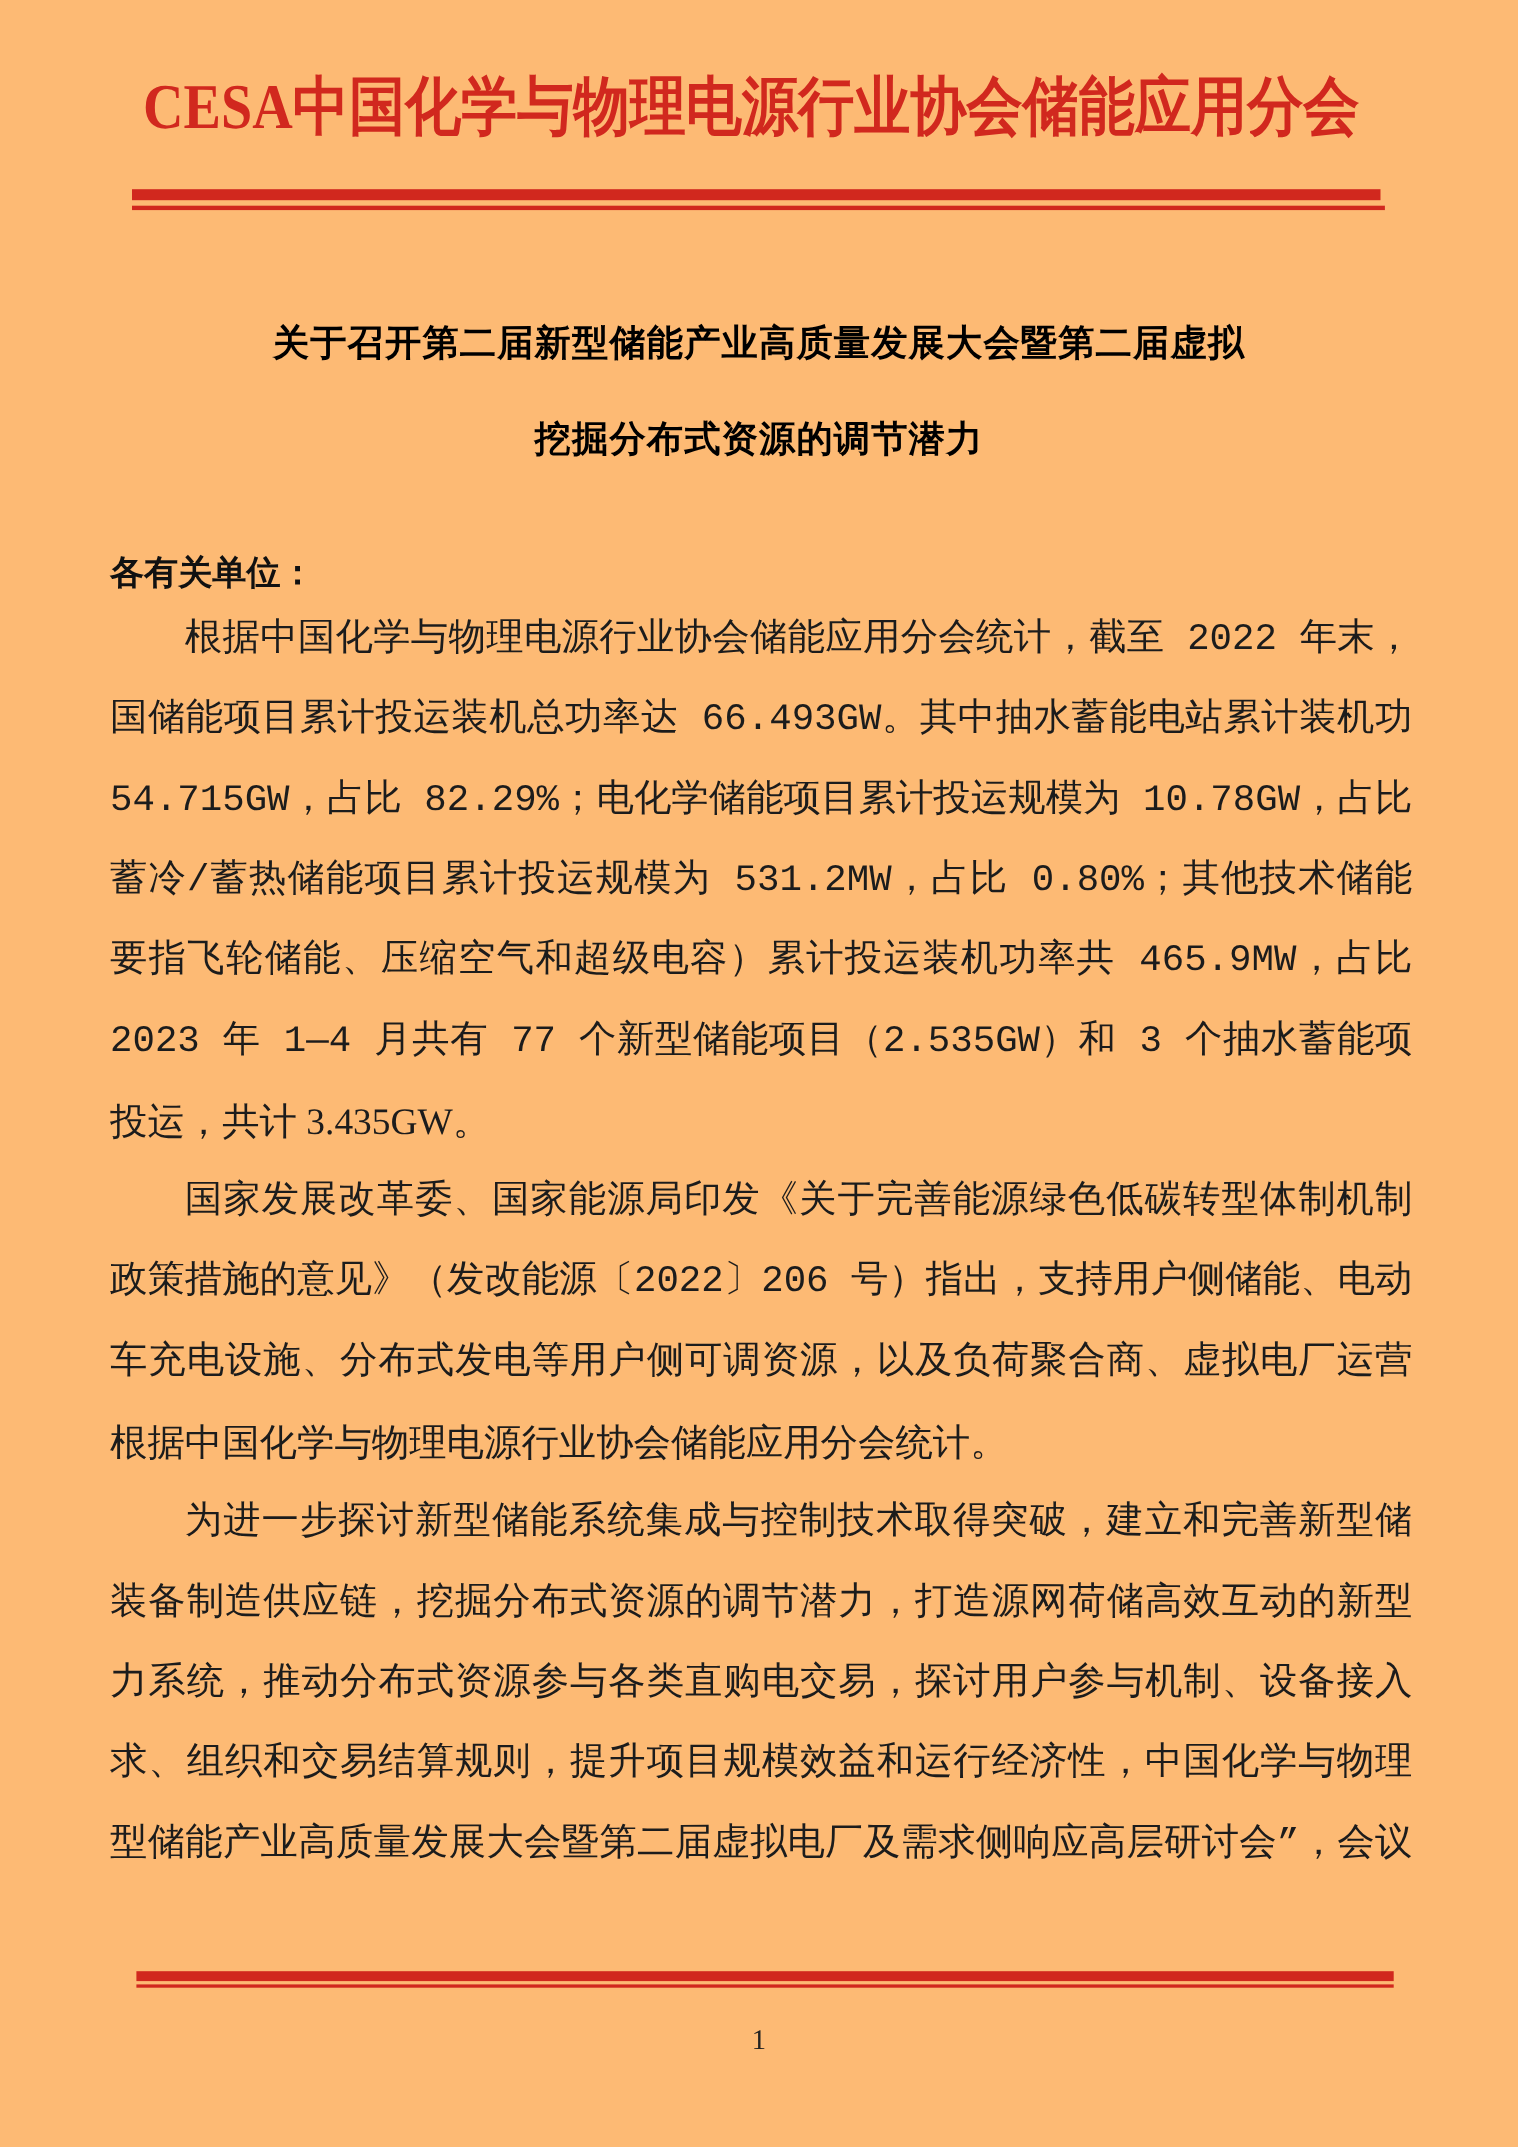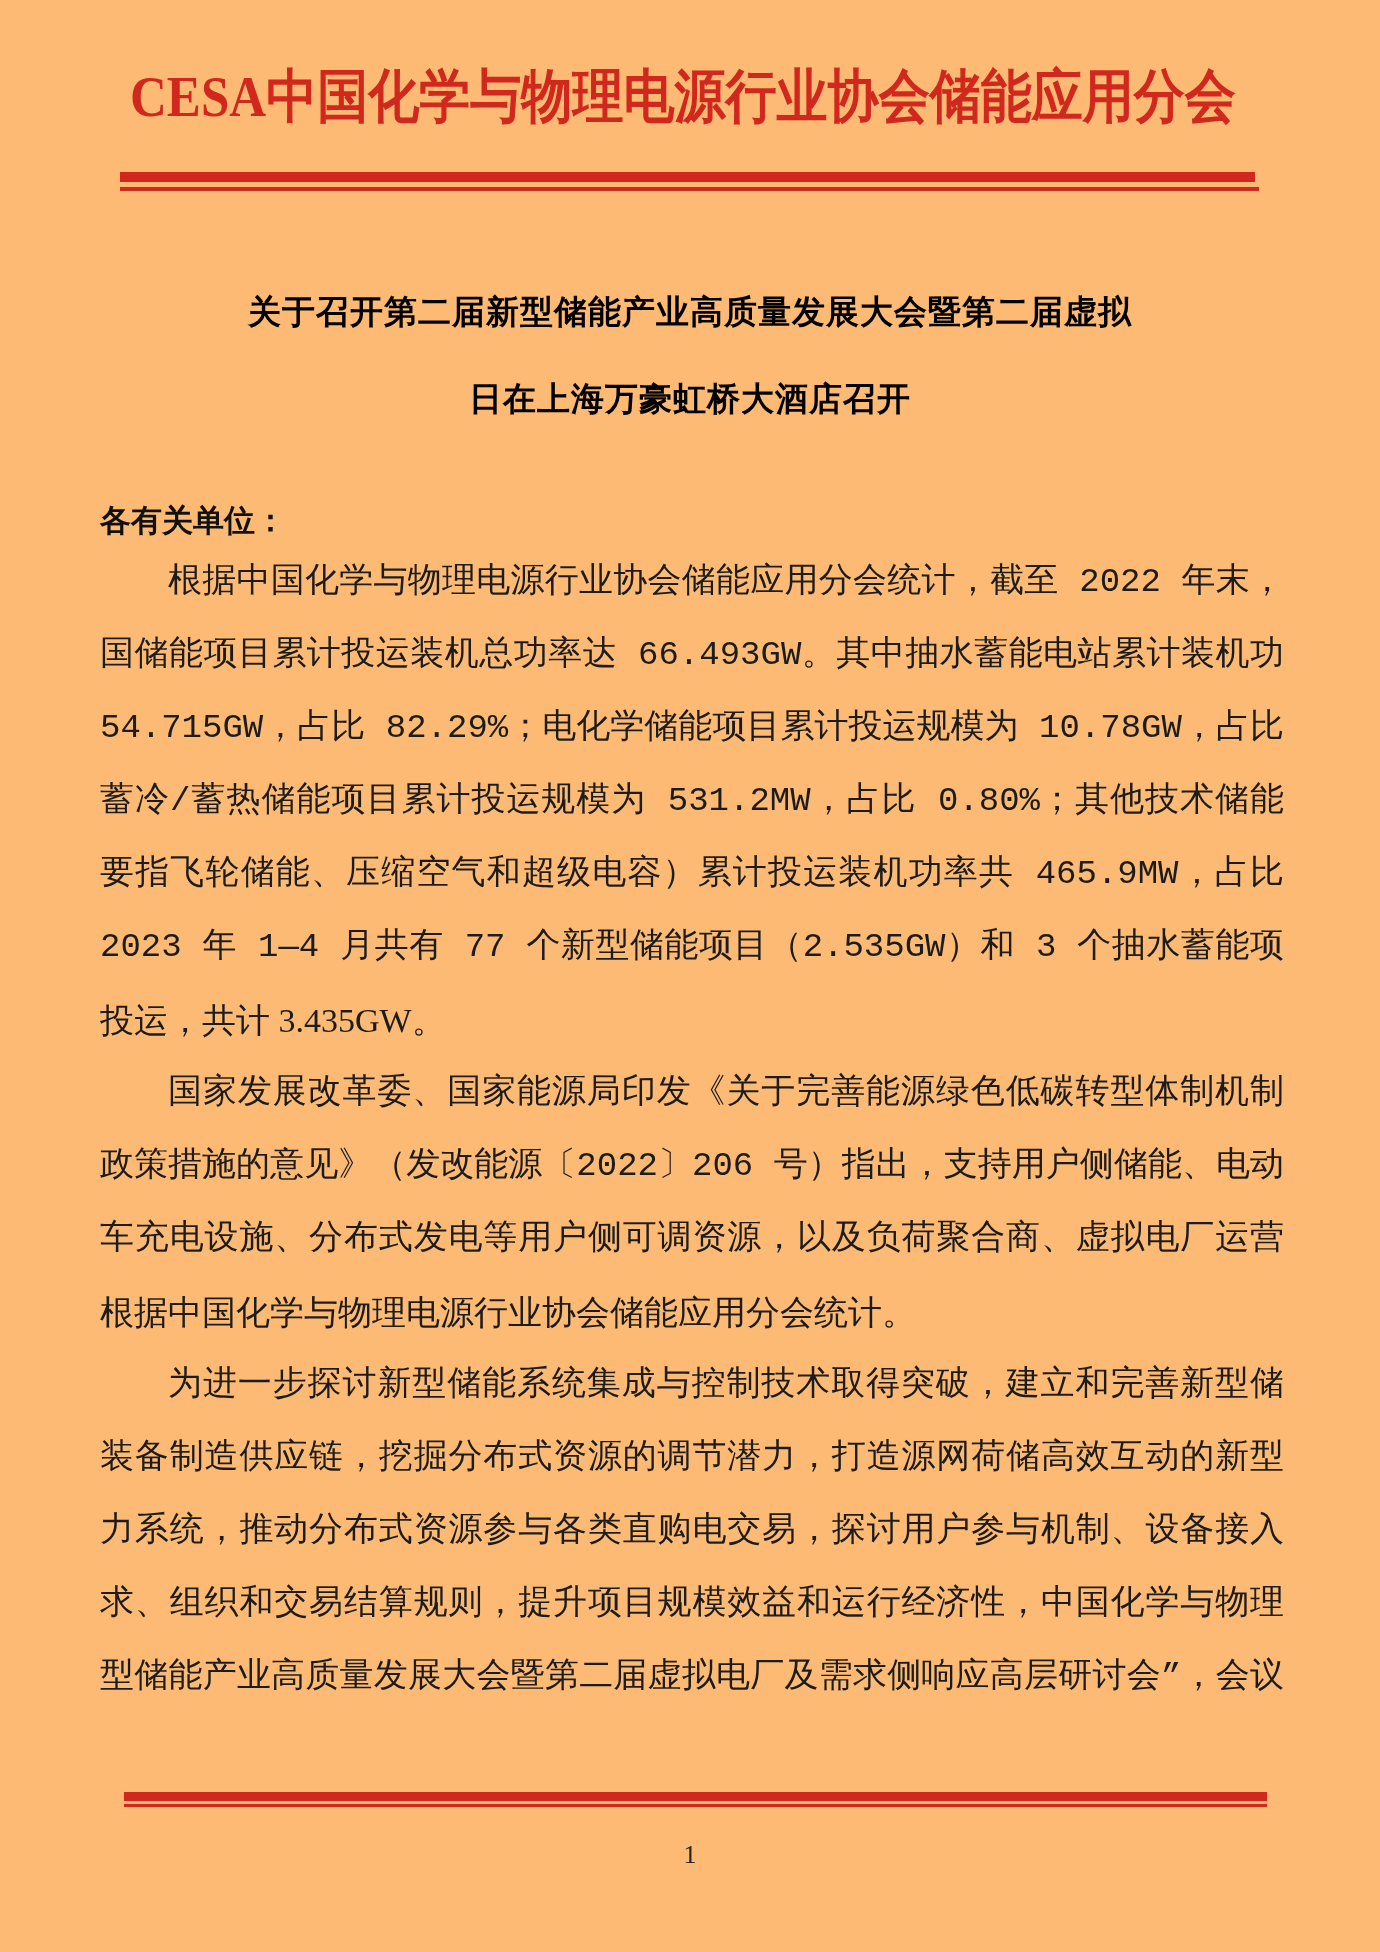--- a/index.html
+++ b/index.html
@@ -63,21 +63,21 @@
 </head>
 <body>
 
 <div class="page">
 
   <div class="org-name">CESA中国化学与物理电源行业协会储能应用分会</div>
   <div class="rule hdr-thick"></div>
   <div class="rule hdr-thin"></div>
 
   <div class="doc-title title-l1">关于召开第二届新型储能产业高质量发展大会暨第二届虚拟</div>
-  <div class="doc-title title-l2">日在上海万豪虹桥大酒店召开</div>
+  <div class="doc-title title-l2">挖掘分布式资源的调节潜力</div>
 
   <div class="salutation">各有关单位：</div>
 
   <div class="body-text">
     <div>
       <div class="bline jfull indent">根据中国化学与物理电源行业协会储能应用分会统计，截至 2022 年末，我</div>
       <div class="bline jfull">国储能项目累计投运装机总功率达 66.493GW。其中抽水蓄能电站累计装机功率为</div>
       <div class="bline jfull">54.715GW，占比 82.29%；电化学储能项目累计投运规模为 10.78GW，占比 16.21%；</div>
       <div class="bline jfull">蓄冷/蓄热储能项目累计投运规模为 531.2MW，占比 0.80%；其他技术储能项目（主</div>
       <div class="bline jfull">要指飞轮储能、压缩空气和超级电容）累计投运装机功率共 465.9MW，占比 0.70%。</div>

